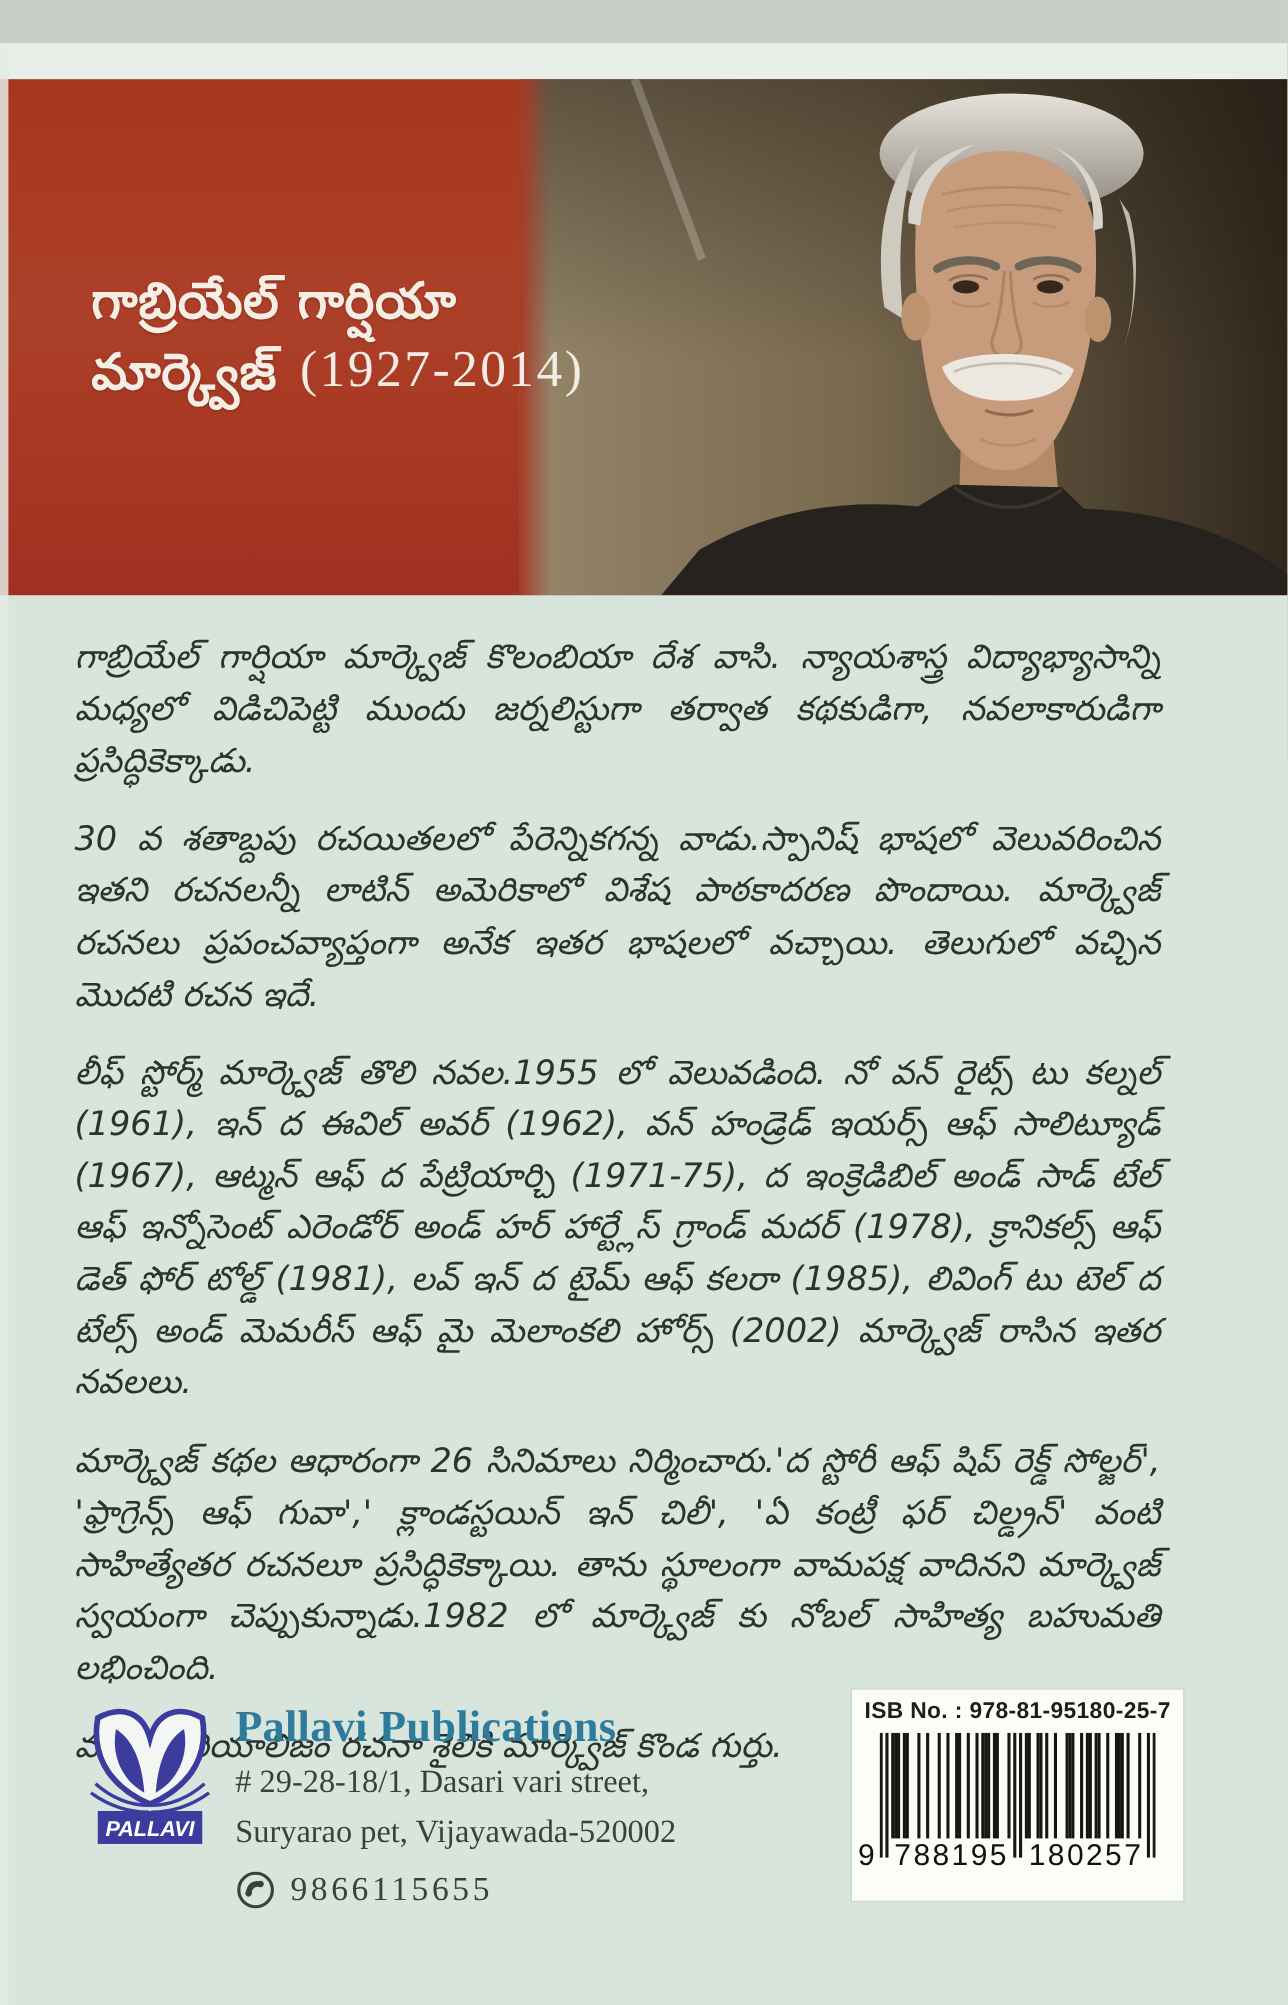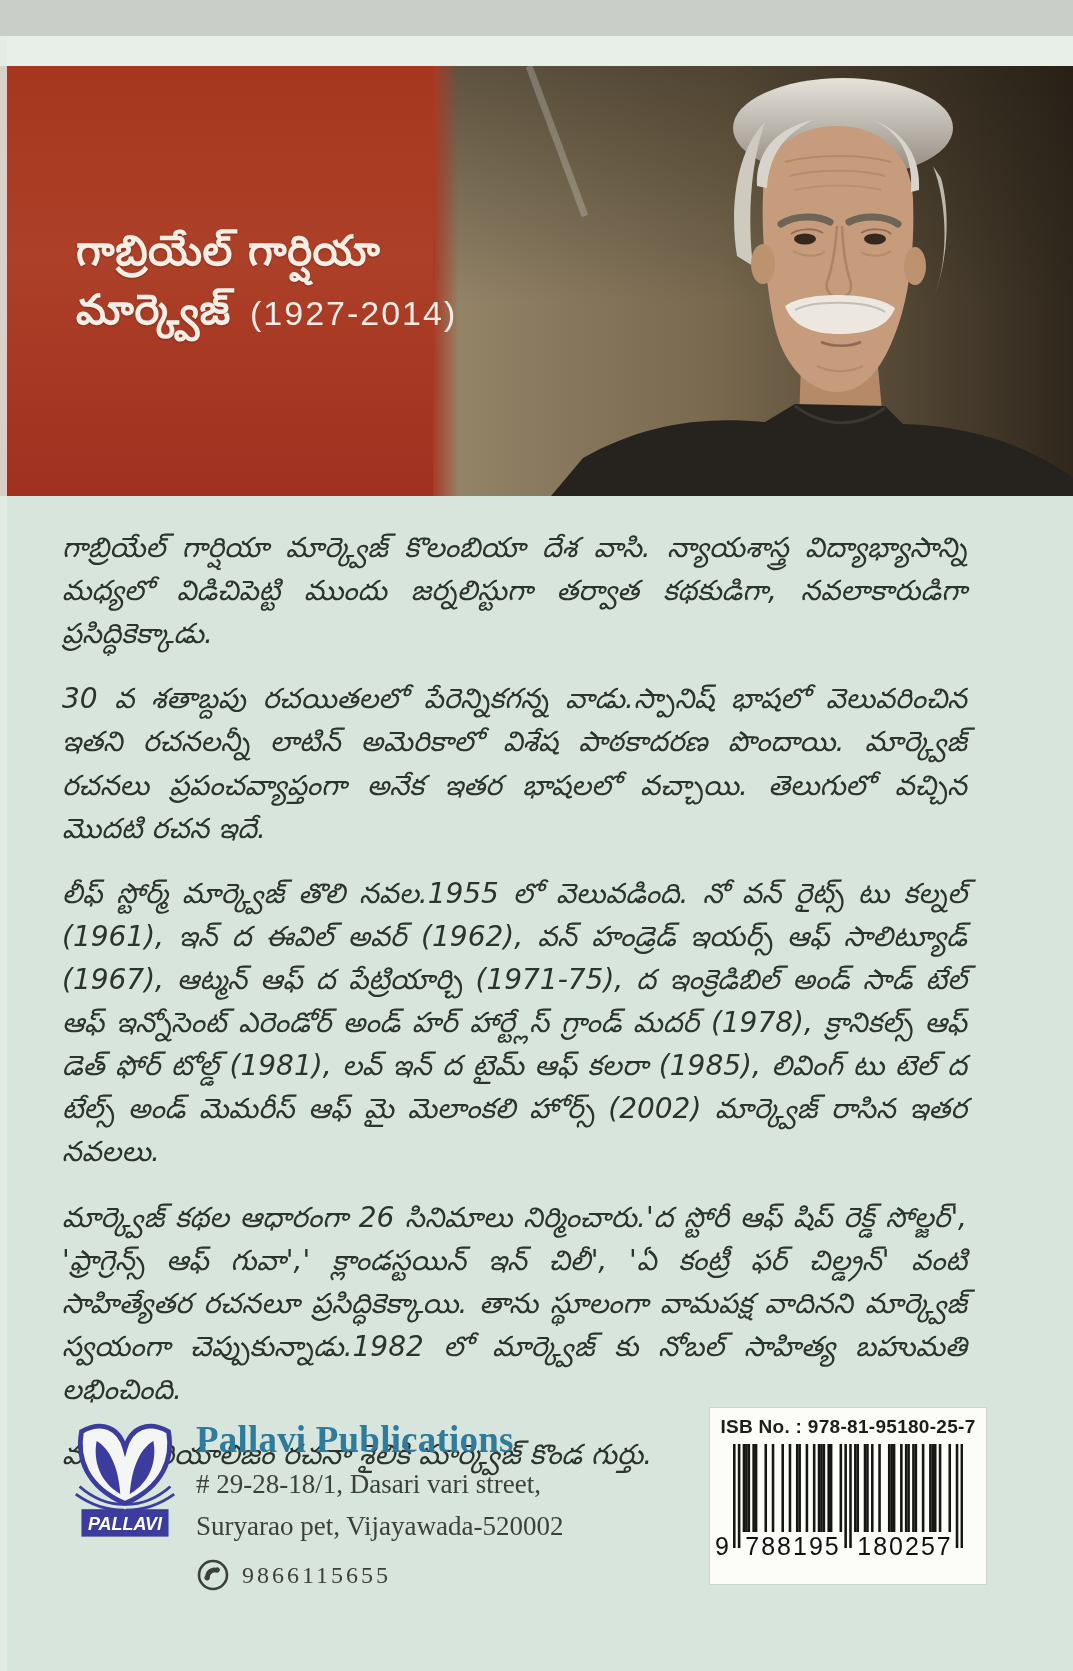--- a/index.html
+++ b/index.html
@@ -10,37 +10,37 @@
   .bottom-edge{position:absolute;left:0;bottom:0;width:1073px;height:8px;
         background:linear-gradient(#b4bab5,#e3e6e3);z-index:8;}
 
   
   .cover{position:absolute;left:0;top:30px;width:1073px;height:430px;
         background:linear-gradient(180deg,#a6371f 0%,#ad4028 45%,#a03020 100%);}
   .photo{position:absolute;right:0;top:0;width:640px;height:430px;display:block;}
   .author-name{position:absolute;left:76px;top:160px;width:420px;
         color:#f4eee4;font-size:42px;font-weight:bold;letter-spacing:.5px;
         text-shadow:0 1px 2px rgba(60,10,5,.35);}
-  .life-years{position:absolute;left:250px;top:228px;color:#f2ece4;
-        font-family:Liberation Sans, sans-serif;font-size:34px;letter-spacing:2px;}
+  .life-years{position:absolute;left:250px;top:218px;color:#f2ece4;
+        font-family:Liberation Serif, serif;font-size:43px;letter-spacing:2px;}
 
   
   .body-copy{position:absolute;left:62px;top:490px;width:905px;
         color:#2a332d;font-size:28px;line-height:1.54;text-align:justify;font-style:italic;}
   .body-copy p{margin:0 0 22px 0;}
   .body-copy p:last-child{text-align:left;}
 
   
   .publisher{position:absolute;left:72px;top:1378px;width:580px;height:180px;}
   .logo{position:absolute;left:0;top:2px;}
   .pub-info{position:absolute;left:124px;top:4px;font-family:Liberation Serif, serif;}
   .pub-name{color:#2e7b9c;font-size:37px;font-weight:bold;letter-spacing:.2px;}
   .pub-addr{color:#3a403c;font-size:27px;line-height:1.32;margin-top:6px;}
   .phone-row{display:flex;align-items:center;gap:12px;margin-top:14px;}
-  .phone-num{color:#3a403c;font-size:24px;letter-spacing:3px;}
+  .phone-num{color:#3a403c;font-size:28px;letter-spacing:3px;}
 
   
   .barcode-box{position:absolute;left:710px;top:1372px;width:276px;height:176px;
         background:#fcfcf9;box-shadow:0 0 0 1px rgba(180,190,182,.4);}
   .isb-label{position:absolute;left:0;top:8px;width:276px;text-align:center;
         font-family:"Liberation Sans",sans-serif;font-weight:bold;
         font-size:19px;color:#1d1d1b;letter-spacing:.3px;}
   .bars{position:absolute;left:23px;top:36px;}
   .bc-digit{position:absolute;font-family:"Liberation Sans",sans-serif;
         font-size:25px;color:#111;top:124px;text-align:center;letter-spacing:2px;}

